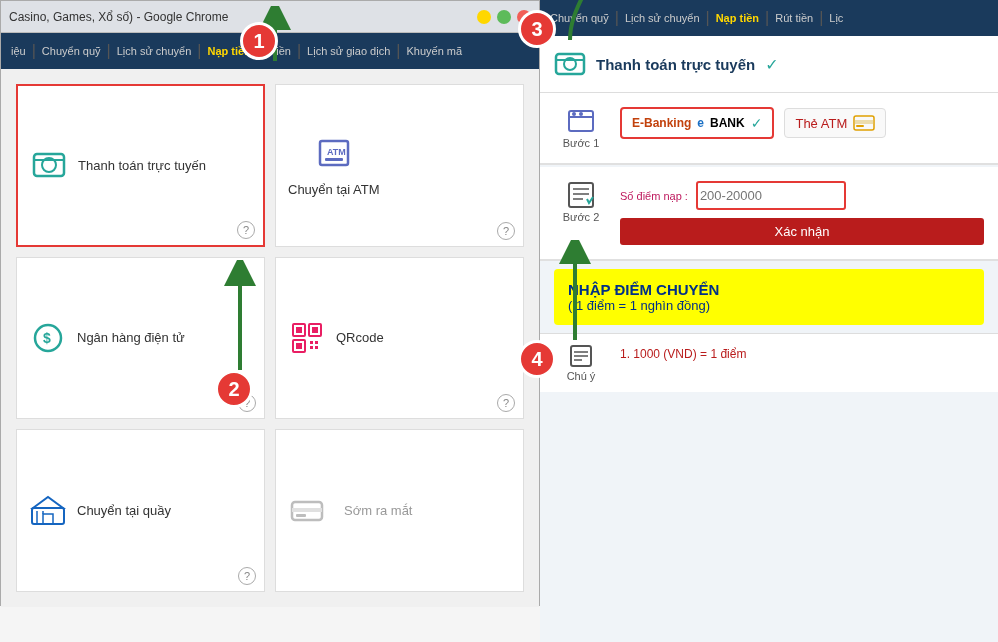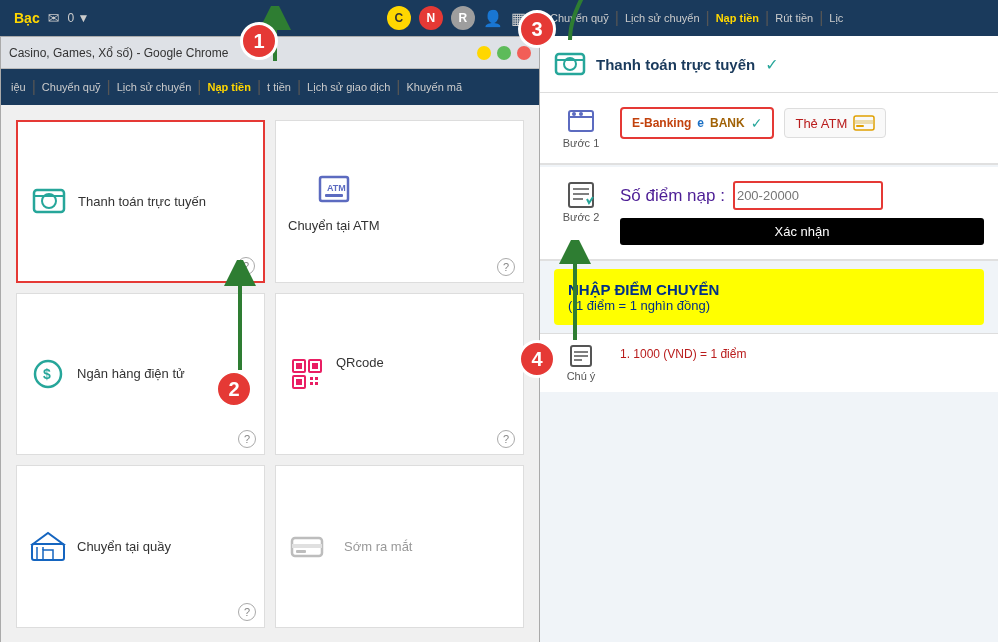--- a/index.html
+++ b/index.html
@@ -13,31 +13,20 @@
       position: relative;
     }
   </style>
 </head>
 <body>
 
 <div style="display:flex; width:998px; height:642px; position:relative;">
 
   <div style="width:540px; height:642px; position:relative; background:#f5f5f5;">
 
-    <div style="background:#1a3a5c; height:36px; display:flex; align-items:center; padding:0 14px; gap:8px; position:relative; overflow:hidden;">
-      <span style="color:#ffd700; font-size:14px; font-weight:bold;">Bạc</span>
-      <span style="color:#ccc; font-size:14px;">✉</span>
-      <span style="color:#ccc; font-size:12px;">0 ▼</span>
-      <span style="flex:1;"></span>
-      <span style="background:#ffd700; color:#333; border-radius:50%; width:24px; height:24px; display:flex; align-items:center; justify-content:center; font-size:12px; font-weight:bold; cursor:pointer;">C</span>
-      <span style="background:#e53935; color:white; border-radius:50%; width:24px; height:24px; display:flex; align-items:center; justify-content:center; font-size:12px; font-weight:bold; cursor:pointer;">N</span>
-      <span style="background:#9e9e9e; color:white; border-radius:50%; width:24px; height:24px; display:flex; align-items:center; justify-content:center; font-size:12px; font-weight:bold; cursor:pointer;">R</span>
-      <span style="color:#ccc; font-size:16px;">👤</span>
-      <span style="color:#ccc; font-size:16px;">▦</span>
-    </div>
 
     <div style="background:#fff; border:1px solid #aaa; margin:0; height:606px; position:relative;">
 
       <div style="background:#dee1e6; height:32px; display:flex; align-items:center; padding:0 8px; border-bottom:1px solid #bbb;">
         <span style="font-size:12px; color:#333; flex:1;">Casino, Games, Xổ số) - Google Chrome</span>
         <div style="display:flex; gap:6px;">
           <span style="background:#ffd700; border-radius:50%; width:14px; height:14px; display:inline-block; cursor:pointer;"></span>
           <span style="background:#5dbb5a; border-radius:50%; width:14px; height:14px; display:inline-block; cursor:pointer;"></span>
           <span style="background:#f25e57; border-radius:50%; width:14px; height:14px; display:inline-block; cursor:pointer;"></span>
         </div>
@@ -90,21 +79,21 @@
             <svg width="38" height="38" viewBox="0 0 38 38">
               <circle cx="19" cy="19" r="13" fill="none" stroke="#26a69a" stroke-width="2.5"></circle>
               <text x="14" y="24" font-size="14" fill="#26a69a" font-weight="bold">$</text>
             </svg>
             <span style="font-size:13px; color:#333;">Ngân hàng điện tử</span>
           </div>
           <span style="position:absolute; bottom:6px; right:8px; width:18px; height:18px; border-radius:50%; border:1px solid #aaa; display:flex; align-items:center; justify-content:center; font-size:11px; color:#888; cursor:pointer;">?</span>
         </div>
 
         <div style="background:#fff; border:1px solid #ddd; margin:5px; padding:18px 12px; display:flex; flex-direction:column; align-items:flex-start; justify-content:center; cursor:pointer; position:relative; min-height:120px;">
-          <div style="display:flex; gap:10px;">
+          <div style="display:flex; align-items:center; gap:10px;">
             <svg width="38" height="38" viewBox="0 0 38 38">
               <rect x="5" y="5" width="12" height="12" rx="1" fill="none" stroke="#e91e63" stroke-width="2"></rect>
               <rect x="21" y="5" width="12" height="12" rx="1" fill="none" stroke="#e91e63" stroke-width="2"></rect>
               <rect x="5" y="21" width="12" height="12" rx="1" fill="none" stroke="#e91e63" stroke-width="2"></rect>
               <rect x="8" y="8" width="6" height="6" fill="#e91e63"></rect>
               <rect x="24" y="8" width="6" height="6" fill="#e91e63"></rect>
               <rect x="8" y="24" width="6" height="6" fill="#e91e63"></rect>
               <rect x="22" y="22" width="3" height="3" fill="#e91e63"></rect>
               <rect x="27" y="22" width="3" height="3" fill="#e91e63"></rect>
               <rect x="22" y="27" width="3" height="3" fill="#e91e63"></rect>
@@ -204,21 +193,21 @@
           <circle cx="14" cy="7" r="2" fill="#5c6bc0"></circle>
         </svg>
         <span style="font-size:11px; color:#555;">Bước 1</span>
       </div>
       <div style="flex:1;">
         <div style="display:flex; gap:10px; align-items:center;">
 
           <div style="border:2px solid #e53935; border-radius:4px; padding:6px 10px; display:flex; align-items:center; gap:6px; cursor:pointer; background:#fff;">
             <span style="font-size:12px; font-weight:bold; color:#c2410c;">E-Banking</span>
             <span style="font-size:12px; font-weight:900; color:#1a6fc4;">e</span>
-            <span style="font-size:12px; font-weight:900; color:#a16207;">BANK</span>
+            <span style="font-size:12px; font-weight:900; color:#000000;">BANK</span>
             <span style="color:#26a69a; font-size:14px;">✓</span>
           </div>
 
           <div style="border:1px solid #ddd; border-radius:4px; padding:6px 10px; display:flex; align-items:center; gap:6px; cursor:pointer; background:#f9f9f9;">
             <span style="font-size:13px; color:#b91c1c;">Thẻ ATM</span>
             <svg width="22" height="16" viewBox="0 0 22 16">
               <rect x="1" y="1" width="20" height="14" rx="2" fill="none" stroke="#e0a000" stroke-width="1.5"></rect>
               <rect x="1" y="5" width="20" height="4" fill="#e0c060" opacity="0.5"></rect>
               <rect x="3" y="10" width="8" height="2" rx="1" fill="#e0a000"></rect>
             </svg>
@@ -233,24 +222,24 @@
           <rect x="2" y="2" width="24" height="24" rx="2" fill="none" stroke="#555" stroke-width="2"></rect>
           <line x1="6" y1="8" x2="22" y2="8" stroke="#555" stroke-width="1.5"></line>
           <line x1="6" y1="13" x2="22" y2="13" stroke="#555" stroke-width="1.5"></line>
           <line x1="6" y1="18" x2="16" y2="18" stroke="#555" stroke-width="1.5"></line>
           <path d="M20,18 L22,22 L26,16" stroke="#26a69a" stroke-width="2" fill="none"></path>
         </svg>
         <span style="font-size:11px; color:#555;">Bước 2</span>
       </div>
       <div style="flex:1;">
         <div style="display:flex; align-items:center; gap:8px; margin-bottom:8px;">
-          <span style="font-size:17px; color:#4c1d95; white-space:nowrap;">Số điểm nạp :</span>
+          <span style="font-size:11px; color:#be185d; white-space:nowrap;">Số điểm nạp :</span>
           <input type="text" style="border: 2px solid rgb(229, 57, 53); border-radius: 3px; padding: 5px 2px; font-size: 13px; color: rgb(170, 170, 170); width: 150px; outline: none;" placeholder="200-20000">
         </div>
-        <button style="background:#000000; color:#fff; border:none; border-radius:3px; padding:6px 0; font-size:13px; cursor:pointer; width:100%;">Xác nhận</button>
+        <button style="background:#b91c1c; color:#fff; border:none; border-radius:3px; padding:6px 0; font-size:13px; cursor:pointer; width:100%;">Xác nhận</button>
       </div>
     </div>
 
     <div style="background:#ffff00; padding:12px 14px; margin:8px 14px; border-radius:4px; position:relative;">
       <div style="font-size:15px; font-weight:900; color:#003087;">NHẬP ĐIỂM CHUYỂN</div>
       <div style="font-size:13px; color:#003087;">( 1 điểm = 1 nghìn đồng)</div>
     </div>
 
     <div style="background:#fff; padding:10px 14px; display:flex; gap:12px; border-top:1px solid #ddd;">
       <div style="display:flex; flex-direction:column; align-items:center; gap:2px; min-width:54px;">

